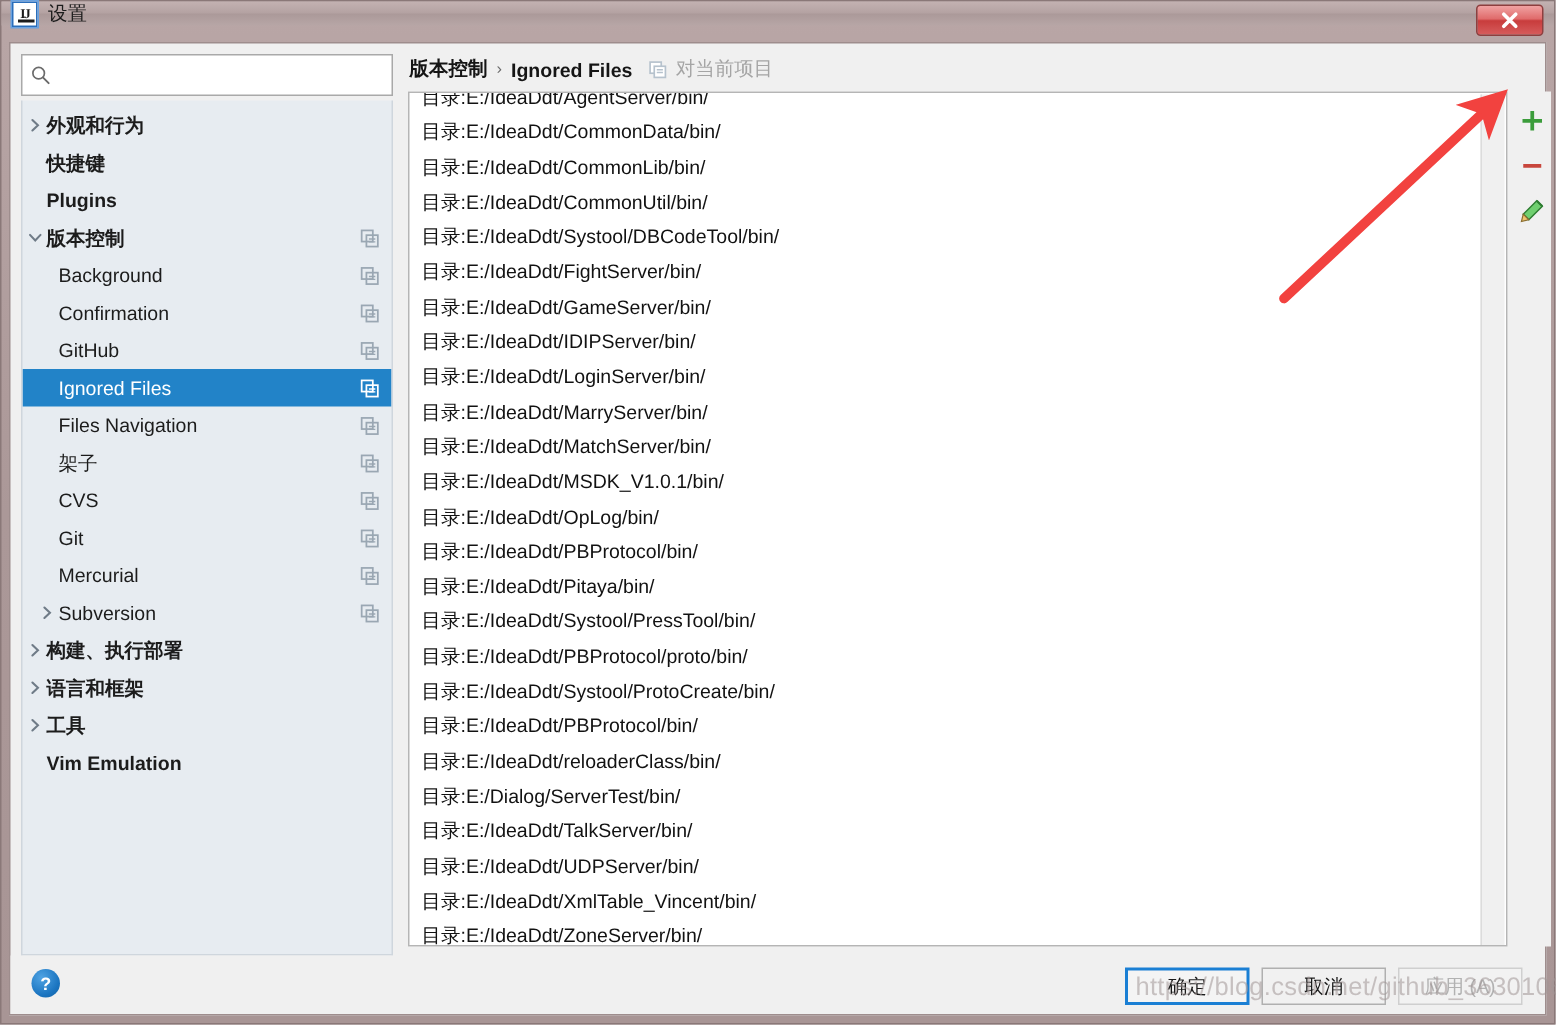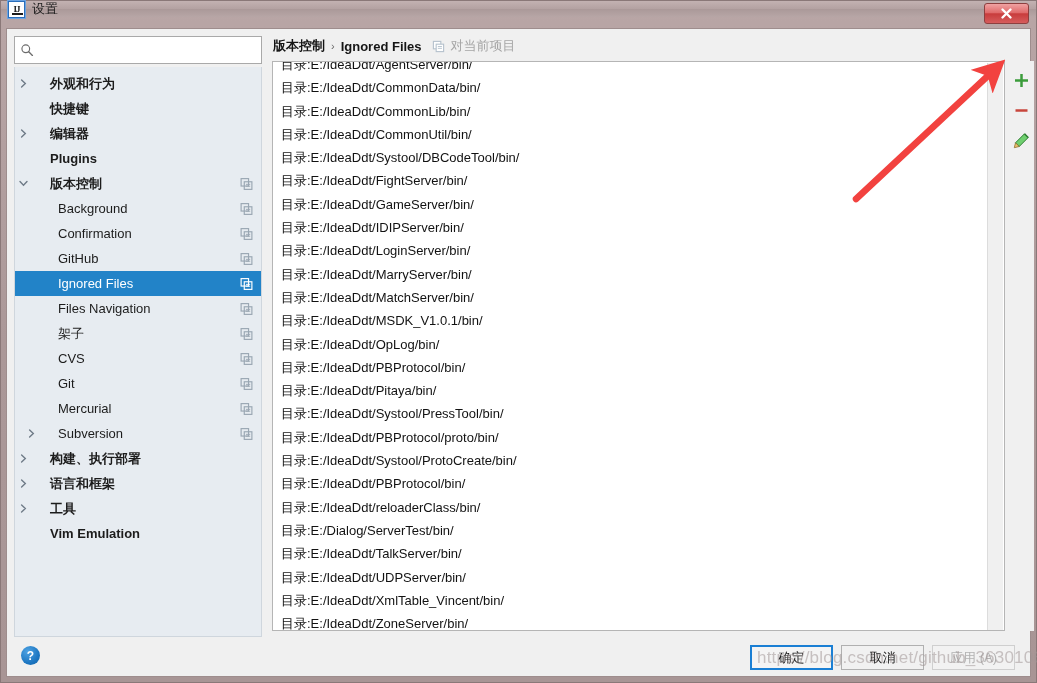--- a/index.html
+++ b/index.html
@@ -124,21 +124,20 @@
     overflow: hidden;
     padding-top: 4px;
   }
   .tree-row {
     height: 25px;
     display: flex;
     align-items: center;
     position: relative;
     padding-right: 6px;
     cursor: default;
-    gap: 19px;
   }
   .tree-row.selected { background: #2283c8; }
   .tree-row.selected .tree-label { color: #ffffff; }
   .arrow {
     width: 16px; flex: 0 0 16px;
     display: flex; align-items: center; justify-content: center;
     color: #6f7b87;
     font-size: 10px;
   }
   .arrow.none { visibility: hidden; }
@@ -328,28 +327,20 @@
             <span class="arrow">
               <svg width="9" height="9" viewBox="0 0 9 9">
                 <path d="M2.6 1 L6.3 4.5 L2.6 8" fill="none" stroke="#6f7b87" stroke-width="1.4" stroke-linecap="round"></path>
               </svg>
             </span>
             <span class="tree-label bold">外观和行为</span>
           </div>
           <div class="tree-row lvl0">
             <span class="arrow none"></span>
             <span class="tree-label bold">快捷键</span>
-          </div>
-          <div class="tree-row lvl0">
-            <span class="arrow">
-              <svg width="9" height="9" viewBox="0 0 9 9">
-                <path d="M2.6 1 L6.3 4.5 L2.6 8" fill="none" stroke="#6f7b87" stroke-width="1.4" stroke-linecap="round"></path>
-              </svg>
-            </span>
-            <span class="tree-label bold">编辑器</span>
           </div>
           <div class="tree-row lvl0">
             <span class="arrow none"></span>
             <span class="tree-label bold">Plugins</span>
           </div>
           <div class="tree-row lvl0">
             <span class="arrow">
               <svg width="9" height="9" viewBox="0 0 9 9">
                 <path d="M1 2.6 L4.5 6.3 L8 2.6" fill="none" stroke="#6f7b87" stroke-width="1.4" stroke-linecap="round"></path>
               </svg>

